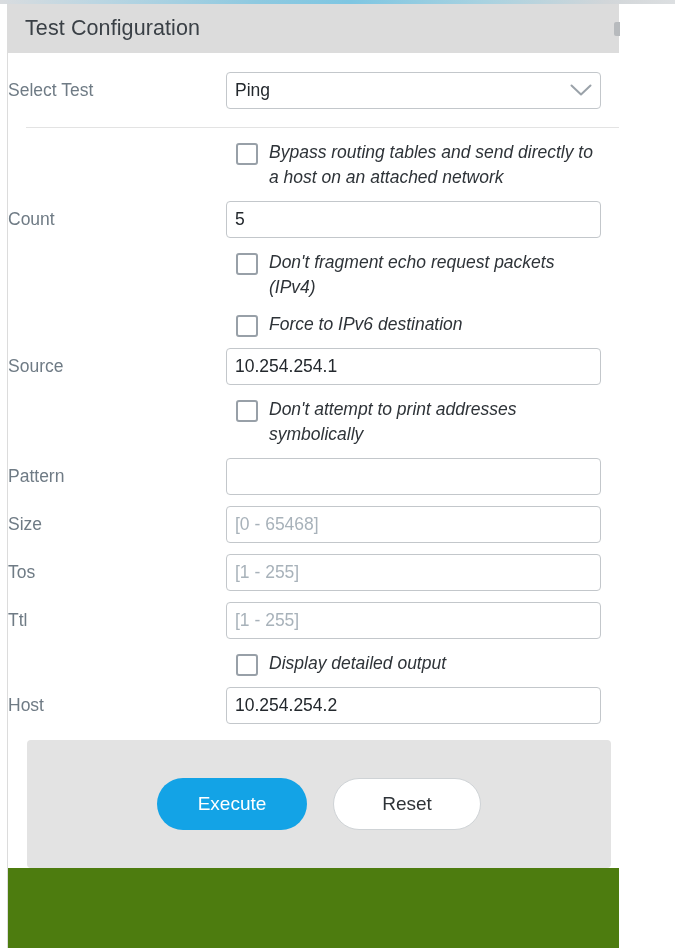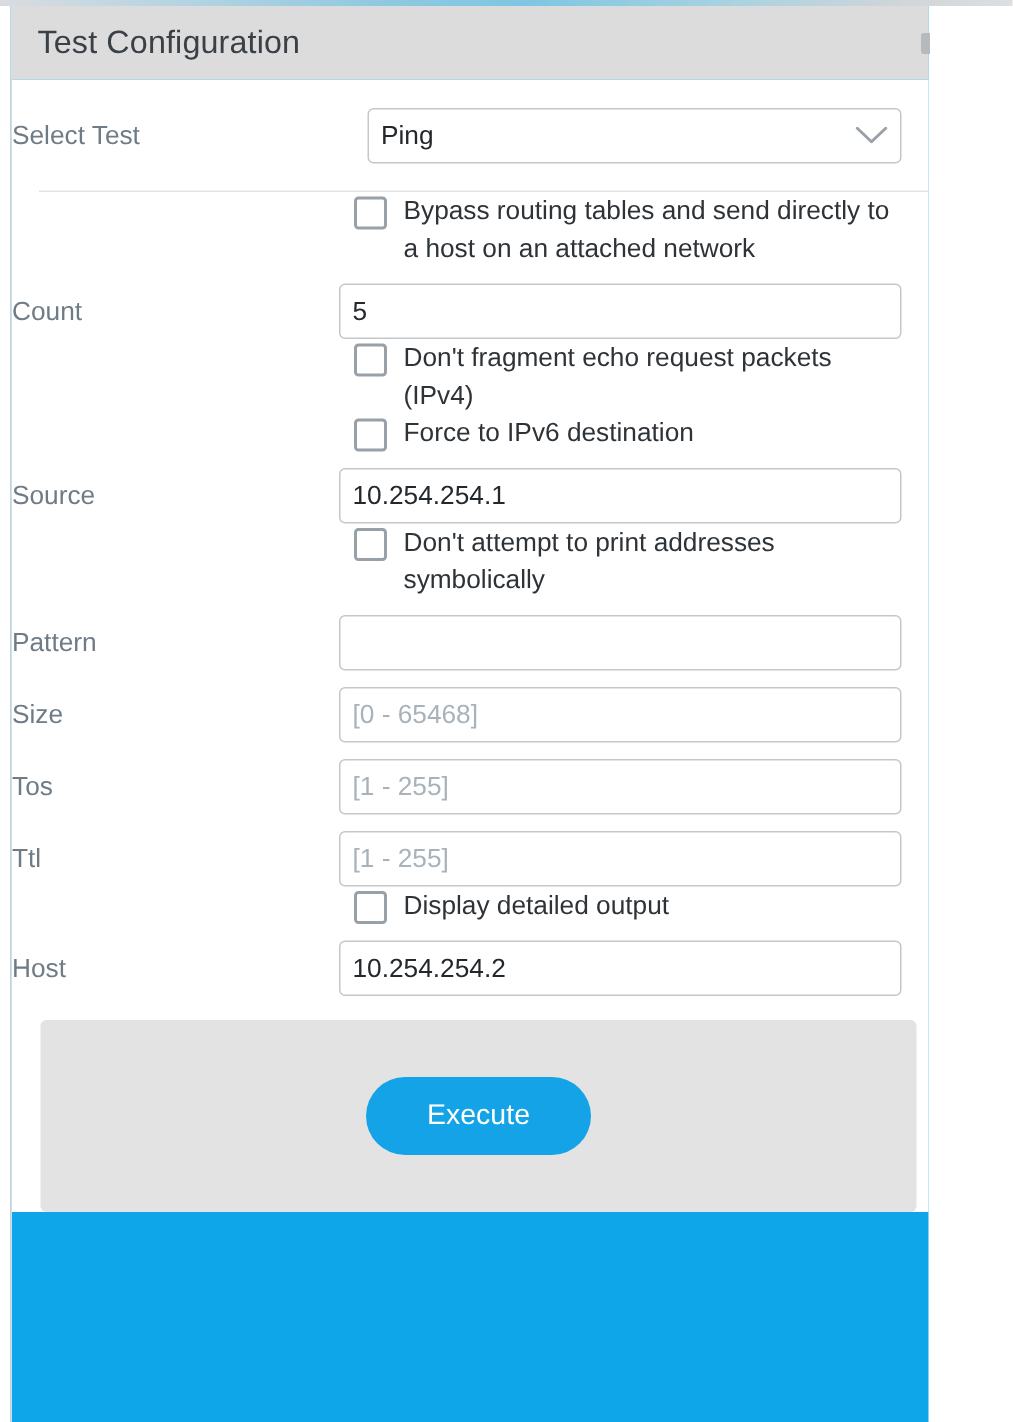--- a/index.html
+++ b/index.html
@@ -26,21 +26,21 @@
         #d9dcdf 0%, #bcd6e2 14%, #8ec9e0 38%,
         #7ec6e2 52%, #a9d2e0 72%, #d2d6d9 90%, #dcdfe1 100%);
   }
 
   .panel {
     position: absolute;
     top: 4px;
     left: 7px;
     width: 612px;
     height: 944px;
-    background: #0ea5e9;
+    background: #4d7c0f;
     border-left: 1px solid #dcdcdc;
     box-sizing: border-box;
   }
 
   
   .panel-header {
     height: 49px;
     background: #dcdcdc;
     display: flex;
     align-items: center;
@@ -102,21 +102,20 @@
     margin-right: 8px;
   }
   .field-input::placeholder { color: #a8b2ba; }
 
   
   .select-row { padding-top: 19px; }
   .select-wrap {
     flex: 1;
     position: relative;
     margin-right: 8px;
-    margin-left: 19px;
   }
   .select-box {
     width: 100%;
     height: 37px;
     box-sizing: border-box;
     border: 1px solid #c3c7cb;
     border-radius: 4px;
     background: #fff;
     font-size: 17.5px;
     color: #23282d;
@@ -140,20 +139,22 @@
     background: #e3e3e3;
     margin: 18px 0 0 18px;
   }
 
   
   .check-row {
     display: flex;
     align-items: flex-start;
     padding-left: 228px;
     padding-right: 14px;
+    margin-top: 12px;
+    font-style: italic;
   }
   .checkbox {
     width: 22px;
     height: 22px;
     min-width: 22px;
     box-sizing: border-box;
     border: 2px solid #98a0a8;
     border-radius: 3px;
     background: #fff;
     margin-top: 3px;
@@ -274,16 +275,17 @@
           <div class="check-label">Display detailed output</div>
         </div>
         <div class="form-row row-field">
           <div class="field-label">Host</div>
           <input class="field-input" type="text" placeholder="" value="10.254.254.2" style="">
         </div>
       </div>
 
     <div class="panel-footer">
       <button class="btn btn-primary">Execute</button>
+      <button class="btn btn-secondary">Reset</button>
     </div>
 
   </div>
 </div>
 
 </body></html>

